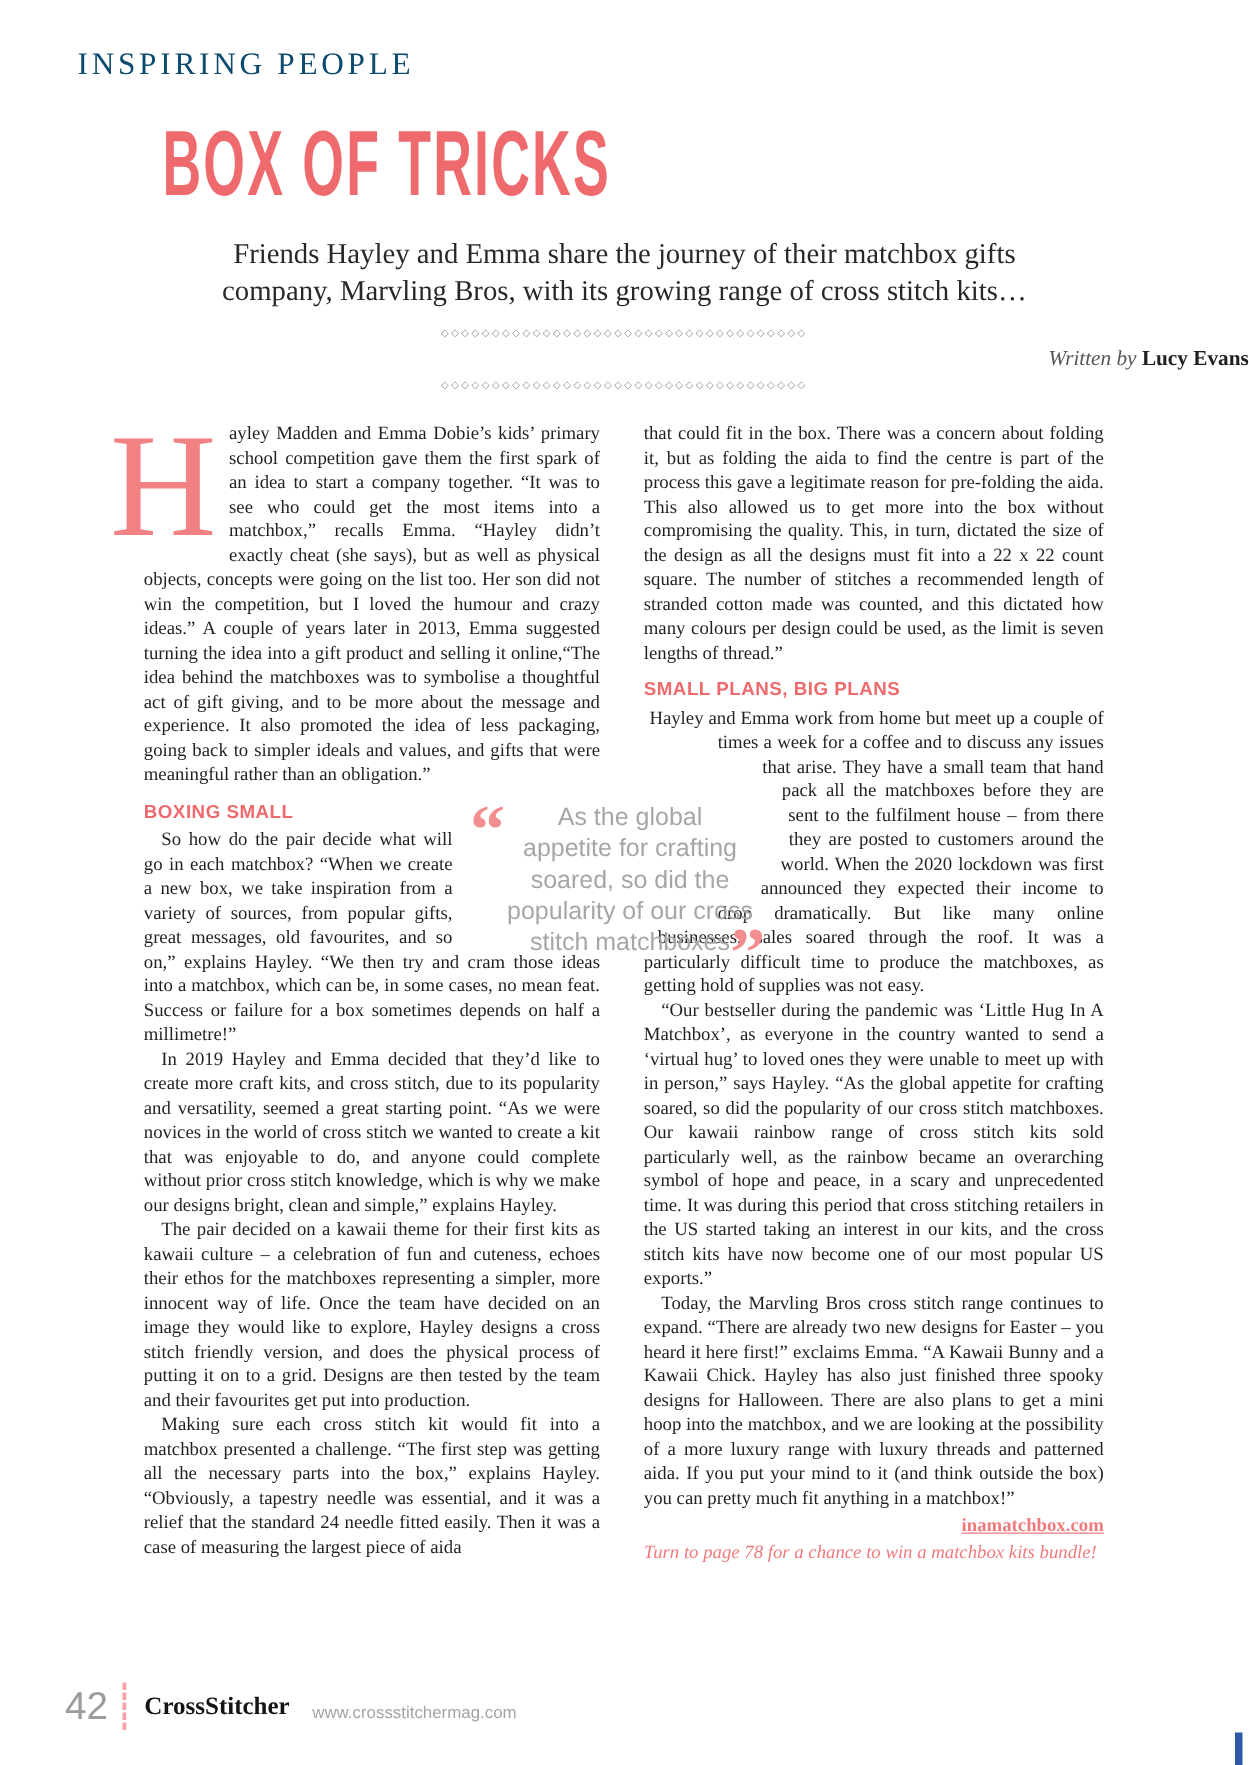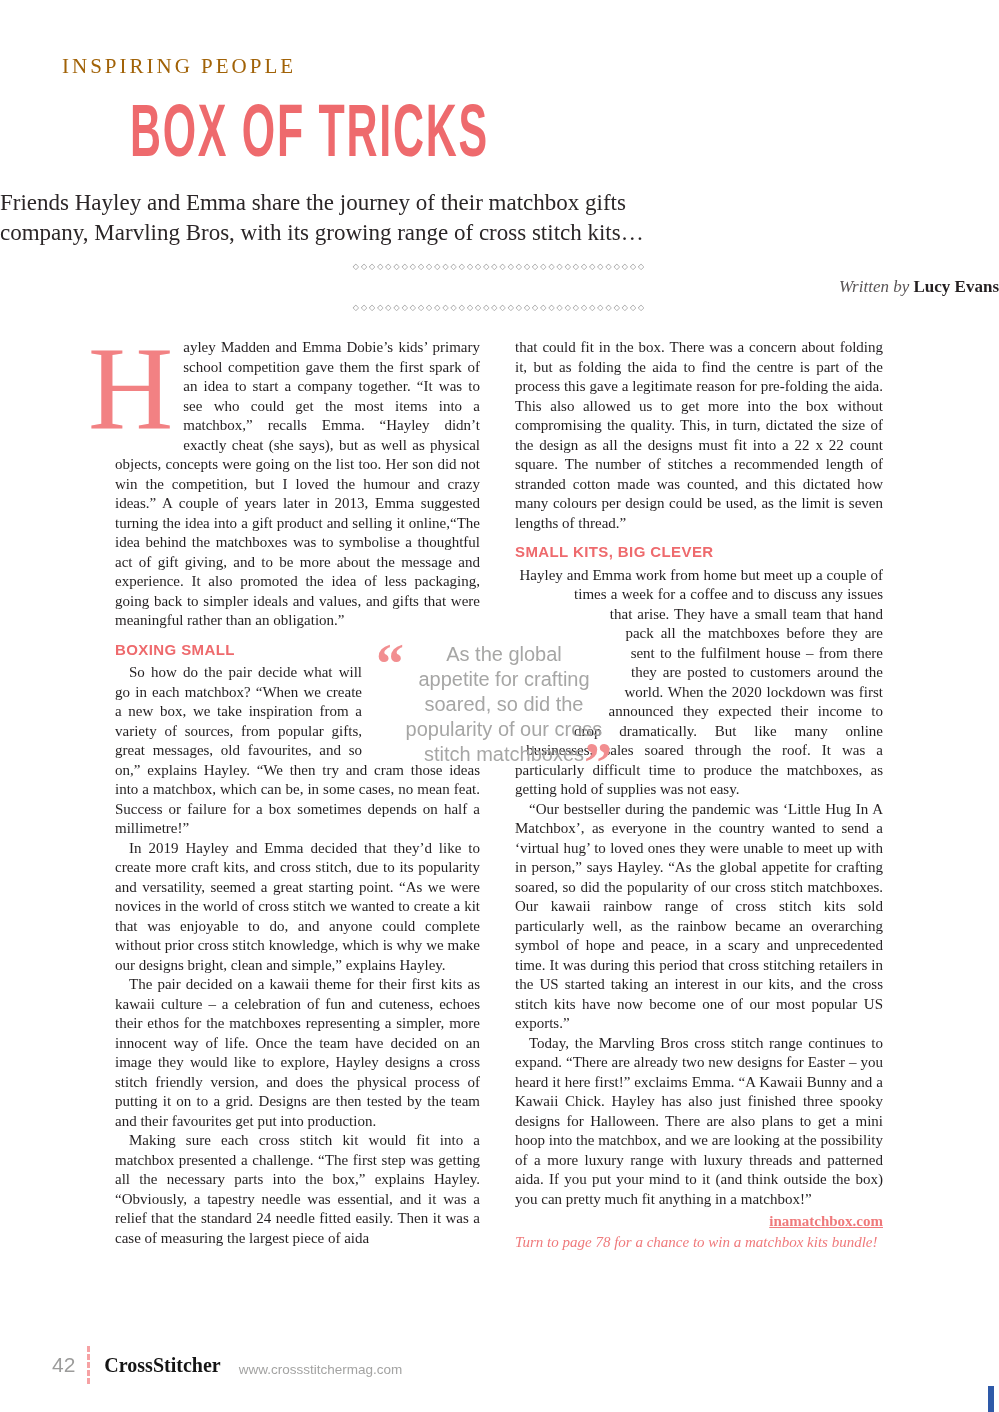--- a/index.html
+++ b/index.html
@@ -10,24 +10,23 @@
     height: 1412px;
     background: #ffffff;
     font-family: "Liberation Serif", serif;
     color: #231f20;
     overflow: hidden;
   }
   .kicker {
     position: absolute;
     left: 62px;
     top: 38px;
-    font-size: 21px;
+    font-size: 25px;
     letter-spacing: 3px;
-    color: #a16207;
-    margin-top: 16px;
+    color: #0c4a6e;
   }
   .title-wrap {
     position: absolute;
     left: 0;
     top: 94px;
     width: 100%;
   }
   .title {
     display: inline-block;
     font-family: "Liberation Sans", sans-serif;
@@ -36,21 +35,21 @@
     line-height: 1;
     color: #ee6a6d;
     letter-spacing: 3px;
     transform: scaleX(0.58);
   }
   .standfirst {
     position: absolute;
     left: 0;
     top: 188px;
     width: 100%;
-    text-align: left;
+    text-align: center;
     font-size: 23px;
     line-height: 30px;
     color: #2b2627;
   }
   .byline-block {
     position: absolute;
     left: 0;
     top: 262px;
     width: 100%;
     text-align: center;
@@ -143,21 +142,21 @@
 
   .footer {
     position: absolute;
     left: 52px;
     top: 1346px;
     display: flex;
     align-items: center;
   }
   .page-num {
     font-family: "Liberation Sans", sans-serif;
-    font-size: 21px;
+    font-size: 31px;
     color: #9c9c9b;
   }
   .stitch-divider {
     width: 0;
     height: 38px;
     border-left: 3px dashed #f6a2a4;
     margin: 0 14px 0 12px;
   }
   .logo {
     font-size: 20px;
@@ -209,21 +208,21 @@
     <p class="body-p"><span class="dropcap">H</span><span>ayley Madden and Emma Dobie’s kids’ primary school competition gave them the first spark of an idea to start a company together. “It was to see who could get the most items into a matchbox,” recalls Emma. “Hayley didn’t exactly cheat (she says), but as well as physical objects, concepts were going on the list too. Her son did not win the competition, but I loved the humour and crazy ideas.” A couple of years later in 2013, Emma suggested turning the idea into a gift product and selling it online,“The idea behind the matchboxes was to symbolise a thoughtful act of gift giving, and to be more about the message and experience. It also promoted the idea of less packaging, going back to simpler ideals and values, and gifts that were meaningful rather than an obligation.”</span></p>
     <div class="sec-heading">BOXING SMALL</div>
     <p class="body-p indent"><span class="qspacer-left"></span><span>So how do the pair decide what will go in each matchbox? “When we create a new box, we take inspiration from a variety of sources, from popular gifts, great messages, old favourites, and so on,” explains Hayley. “We then try and cram those ideas into a matchbox, which can be, in some cases, no mean feat. Success or failure for a box sometimes depends on half a millimetre!”</span></p>
     <p class="body-p indent"><span>In 2019 Hayley and Emma decided that they’d like to create more craft kits, and cross stitch, due to its popularity and versatility, seemed a great starting point. “As we were novices in the world of cross stitch we wanted to create a kit that was enjoyable to do, and anyone could complete without prior cross stitch knowledge, which is why we make our designs bright, clean and simple,” explains Hayley.</span></p>
     <p class="body-p indent"><span>The pair decided on a kawaii theme for their first kits as kawaii culture – a celebration of fun and cuteness, echoes their ethos for the matchboxes representing a simpler, more innocent way of life. Once the team have decided on an image they would like to explore, Hayley designs a cross stitch friendly version, and does the physical process of putting it on to a grid. Designs are then tested by the team and their favourites get put into production.</span></p>
     <p class="body-p indent"><span>Making sure each cross stitch kit would fit into a matchbox presented a challenge. “The first step was getting all the necessary parts into the box,” explains Hayley. “Obviously, a tapestry needle was essential, and it was a relief that the standard 24 needle fitted easily. Then it was a case of measuring the largest piece of aida</span></p>
   </div>
 
   <div class="col col-right">
     <p class="body-p"><span>that could fit in the box. There was a concern about folding it, but as folding the aida to find the centre is part of the process this gave a legitimate reason for pre-folding the aida. This also allowed us to get more into the box without compromising the quality. This, in turn, dictated the size of the design as all the designs must fit into a 22 x 22 count square. The number of stitches a recommended length of stranded cotton made was counted, and this dictated how many colours per design could be used, as the limit is seven lengths of thread.”</span></p>
-    <div class="sec-heading">SMALL KITS, BIG CLEVER</div>
+    <div class="sec-heading">SMALL PLANS, BIG PLANS</div>
     <p class="body-p"><span class="qspacer-right"></span><span>Hayley and Emma work from home but meet up a couple of times a week for a coffee and to discuss any issues that arise. They have a small team that hand pack all the matchboxes before they are sent to the fulfilment house – from there they are posted to customers around the world. When the 2020 lockdown was first announced they expected their income to drop dramatically. But like many online businesses, sales soared through the roof. It was a particularly difficult time to produce the matchboxes, as getting hold of supplies was not easy.</span></p>
     <p class="body-p indent"><span>“Our bestseller during the pandemic was ‘Little Hug In A Matchbox’, as everyone in the country wanted to send a ‘virtual hug’ to loved ones they were unable to meet up with in person,” says Hayley. “As the global appetite for crafting soared, so did the popularity of our cross stitch matchboxes. Our kawaii rainbow range of cross stitch kits sold particularly well, as the rainbow became an overarching symbol of hope and peace, in a scary and unprecedented time. It was during this period that cross stitching retailers in the US started taking an interest in our kits, and the cross stitch kits have now become one of our most popular US exports.”</span></p>
     <p class="body-p indent"><span>Today, the Marvling Bros cross stitch range continues to expand. “There are already two new designs for Easter – you heard it here first!” exclaims Emma. “A Kawaii Bunny and a Kawaii Chick. Hayley has also just finished three spooky designs for Halloween. There are also plans to get a mini hoop into the matchbox, and we are looking at the possibility of a more luxury range with luxury threads and patterned aida. If you put your mind to it (and think outside the box) you can pretty much fit anything in a matchbox!”</span></p>
     <div class="link-line">
       <a class="article-link" href="#">inamatchbox.com</a>
     </div>
     <div class="promo">Turn to page 78 for a chance to win a matchbox kits bundle!</div>
   </div>
 
   <div class="pullquote">

